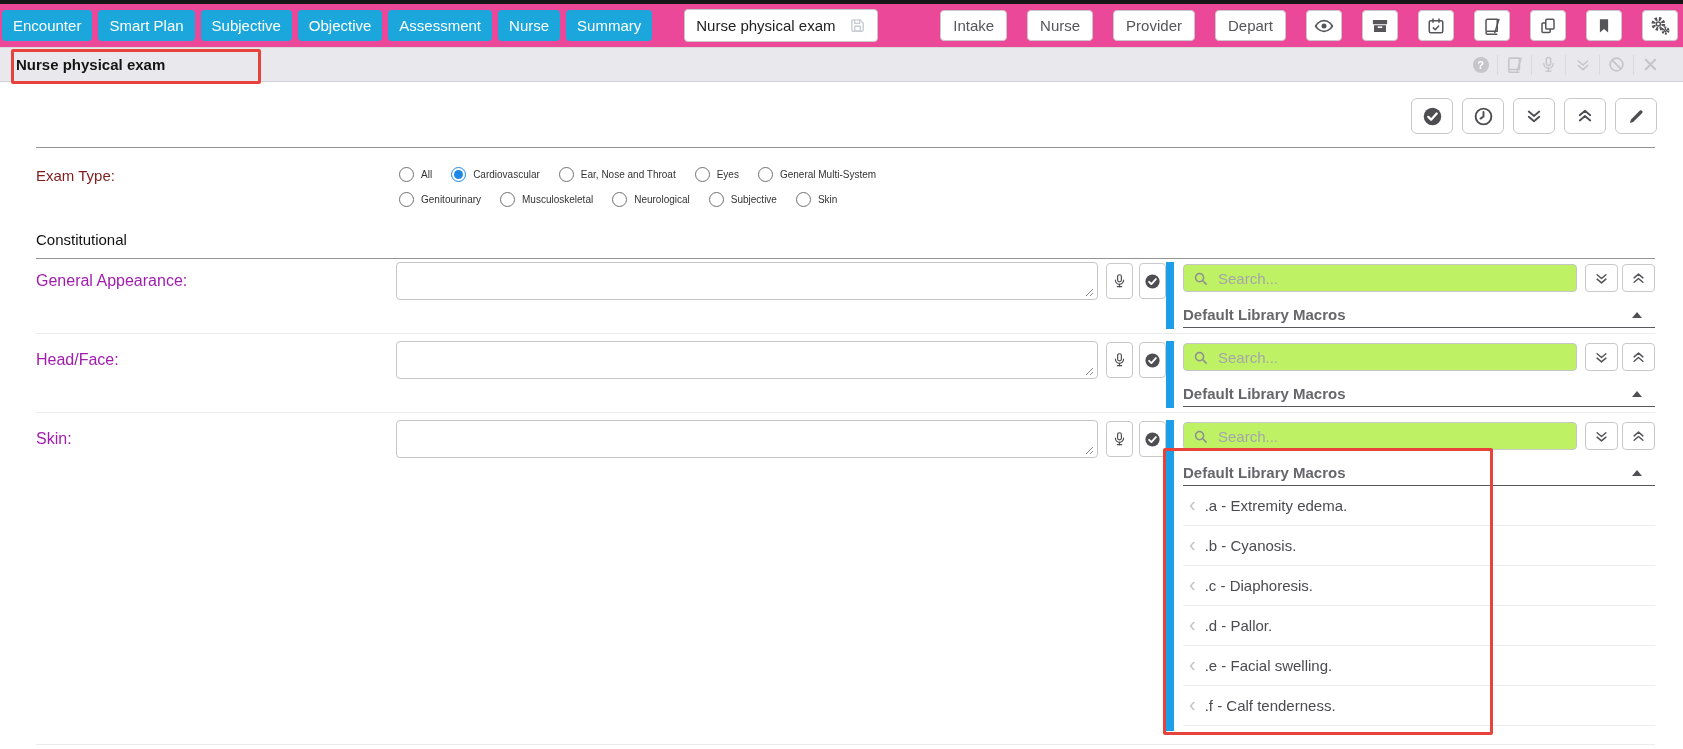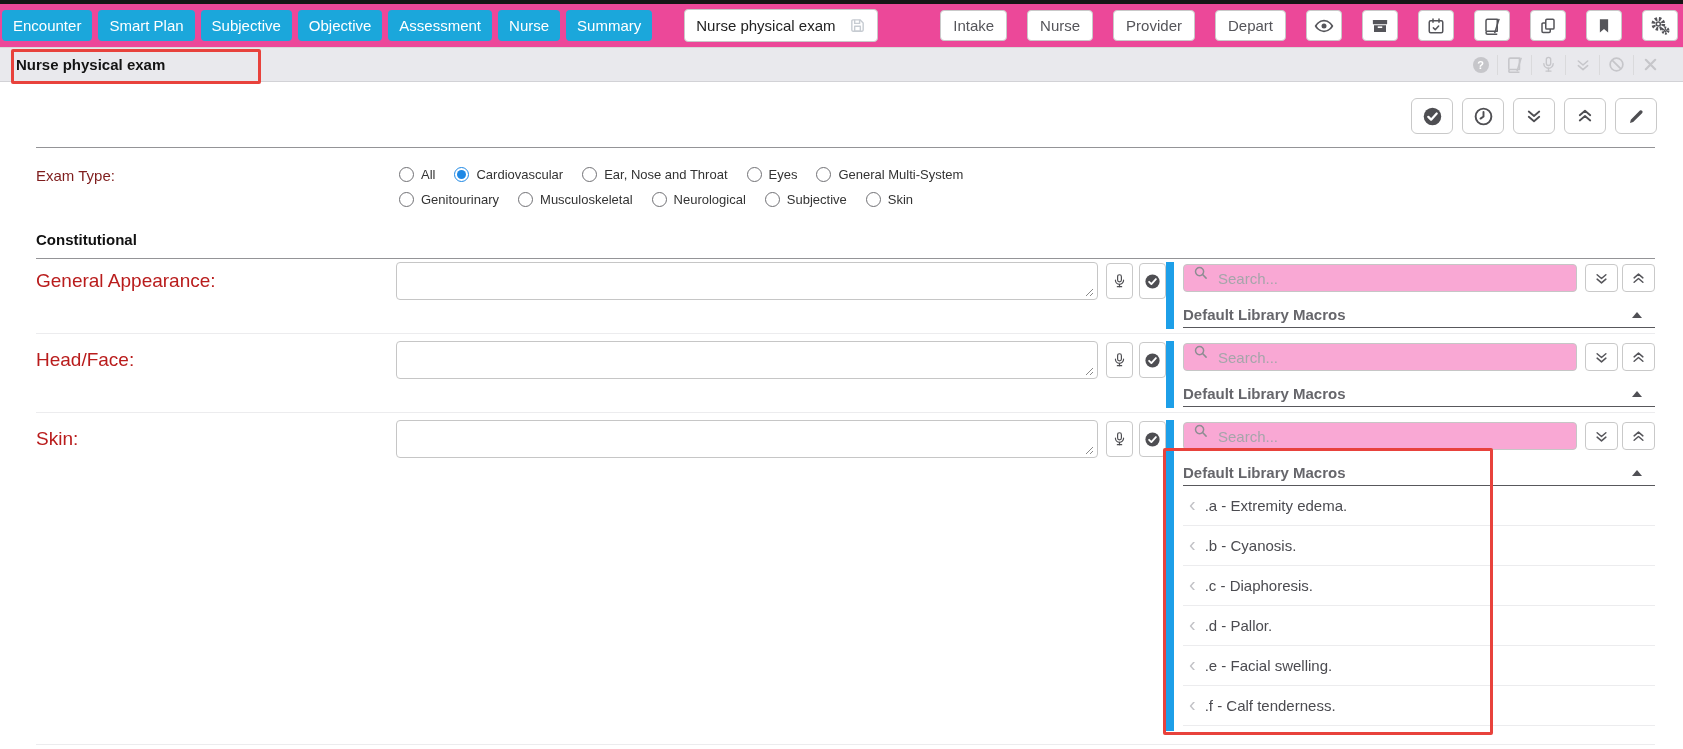--- a/index.html
+++ b/index.html
@@ -41,45 +41,45 @@
              display:flex; align-items:center; justify-content:center; color:#4e4e52; }
 
   
   .hr-dark  { position:absolute; left:36px; width:1619px; border-top:1px solid #949497; height:0; }
   .hr-light { position:absolute; left:36px; width:1619px; border-top:1px solid #ececee; height:0; }
 
   
   .exam-label { position:absolute; left:36px; top:167px; font-size:15px; color:#7f1d1d; }
   .radio-lines { position:absolute; left:399px; top:162px; }
   .radio-line { height:25px; display:flex; align-items:center; gap:19px; }
-  .radio-opt { display:flex; align-items:center; gap:7px; font-size:13px; color:#333; }
+  .radio-opt { display:flex; align-items:center; gap:7px; font-size:10px; color:#333; }
   .radio { width:15px; height:15px; border:1.5px solid #717175; border-radius:50%; box-sizing:border-box;
            background:#fff; position:relative; flex:none; }
   .radio.sel { border-color:#1e88e5; }
   .radio.sel::after { content:""; position:absolute; inset:2px; border-radius:50%; background:#1e88e5; }
 
-  .section-head { position:absolute; left:36px; top:231px; font-size:15px; font-weight:bold; color:#111; }
+  .section-head { position:absolute; left:36px; top:231px; font-size:15px; font-weight:normal; color:#111; }
 
   
   .frow { position:absolute; left:0; width:1683px; }
   .flabel { position:absolute; left:36px; top:0; height:38px; display:flex; align-items:center;
-            font-size:19px; color:#b91c1c; }
+            font-size:16px; color:#a21caf; }
   .ftext { position:absolute; left:396px; top:0; width:702px; height:38px; box-sizing:border-box;
            border:1px solid #c6c6c6; border-radius:4px; background:#fff; resize:none;
            font:14px "Liberation Sans", sans-serif; padding:6px 9px; color:#222; outline:none; }
   .grip { position:absolute; left:1085px; top:26px; }
   .sq-btn { position:absolute; top:1px; width:27px; height:36px; background:#fff; border:1px solid #c9c9c9;
             border-radius:4px; box-sizing:border-box; display:flex; align-items:center; justify-content:center;
             color:#4e4e52; }
   .mic-btn { left:1106px; }
   .chk-btn { left:1139px; }
   .vbar { position:absolute; left:1166px; top:0; width:8px; background:#1d9fe8; }
   .panel { position:absolute; left:1183px; top:0; width:472px; }
   .search-wrap { position:absolute; top:2px; left:0; width:394px; height:28px; border:1px solid #c6c6c6;
-                 border-radius:4px; background:#f9a8d4; box-sizing:border-box; display:flex; 
+                 border-radius:4px; background:#bef264; box-sizing:border-box; display:flex; align-items:center;
                  padding:0 9px; gap:8px; color:#8d8d92; }
   .search-input { border:none; outline:none; flex:1; font-size:15px; font-family:inherit; color:#333;
                   background:transparent; min-width:0; }
   .search-input::placeholder { color:#a5a5aa; }
   .pbtn { position:absolute; top:2px; width:33px; height:28px; background:#fff; border:1px solid #c9c9c9;
           border-radius:4px; box-sizing:border-box; display:flex; align-items:center; justify-content:center;
           color:#55555a; }
   .pbtn.down { left:402px; }  .pbtn.up { left:439px; }
   .macro-head { position:absolute; top:40px; left:0; width:472px; height:26px; box-sizing:border-box;
                 border-bottom:1px solid #58585c; display:flex; align-items:center; }

